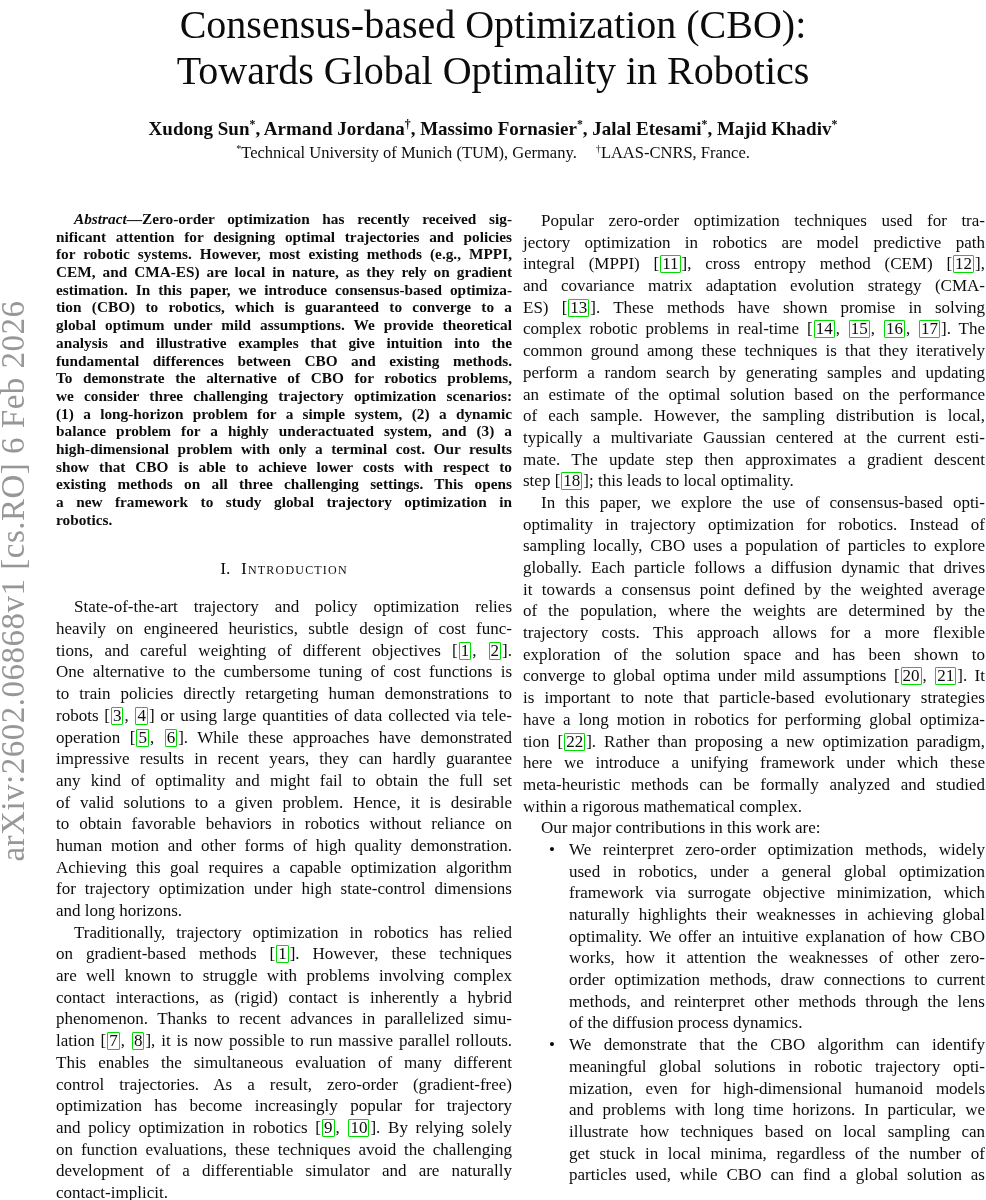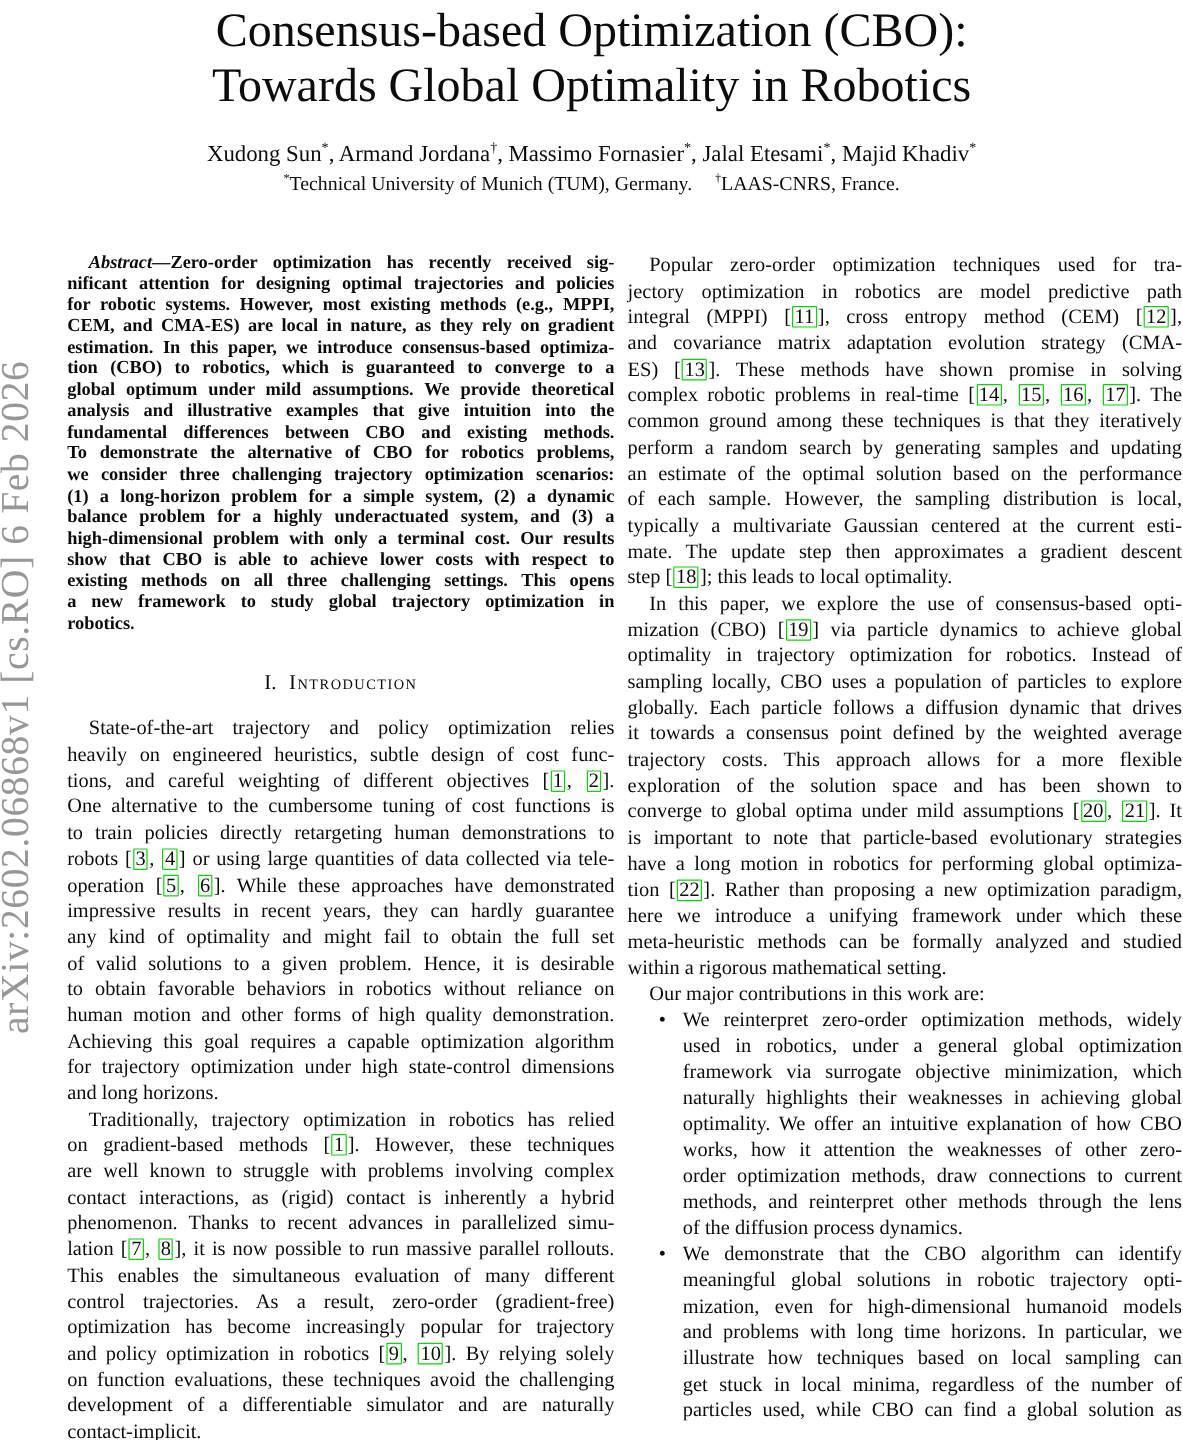--- a/index.html
+++ b/index.html
@@ -11,21 +11,21 @@
   
   .arxiv-stamp{
     position:absolute;left:-5px;top:932px;width:702px;height:44px;
     transform-origin:0 0;transform:rotate(-90deg);
     font-size:33px;color:#979797;text-align:center;white-space:nowrap;
     letter-spacing:0.5px;
   }
   
   .header{position:absolute;top:0;left:0;width:100%;text-align:center;}
   .title{margin:0;padding-top:2px;font-size:40px;line-height:46px;font-weight:normal;}
-  .authors{margin-top:24px;font-size:19px;}
+  .authors{margin-top:24px;font-size:19px;font-weight:bold;}
   .authors sup,.affils sup{font-size:62%;line-height:0;}
   .affils{margin-top:3px;font-size:16.5px;}
   .affil-gap{margin-left:19px;}
   
   .col{position:absolute;top:210px;}
   .col-left{left:56px;width:456px;}
   .col-right{left:523px;width:462px;}
   
   .line{
     text-align:justify;text-align-last:justify;
@@ -140,34 +140,34 @@
           <div class="line">common ground among these techniques is that they iteratively</div>
           <div class="line">perform a random search by generating samples and updating</div>
           <div class="line">an estimate of the optimal solution based on the performance</div>
           <div class="line">of each sample. However, the sampling distribution is local,</div>
           <div class="line">typically a multivariate Gaussian centered at the current esti-</div>
           <div class="line">mate. The update step then approximates a gradient descent</div>
           <div class="line last">step [<span class="cite">18</span>]; this leads to local optimality.</div>
         </div>
         <div>
           <div class="line indent">In this paper, we explore the use of consensus-based opti-</div>
-          <div class="line">mization (CBO) [<span class="cite">19</span>] via particle dynamics to achieve global</div>
           <div class="line">optimality in trajectory optimization for robotics. Instead of</div>
           <div class="line">sampling locally, CBO uses a population of particles to explore</div>
           <div class="line">globally. Each particle follows a diffusion dynamic that drives</div>
           <div class="line">it towards a consensus point defined by the weighted average</div>
+          <div class="line">of the population, where the weights are determined by the</div>
           <div class="line">trajectory costs. This approach allows for a more flexible</div>
           <div class="line">exploration of the solution space and has been shown to</div>
           <div class="line">converge to global optima under mild assumptions [<span class="cite">20</span>, <span class="cite">21</span>]. It</div>
           <div class="line">is important to note that particle-based evolutionary strategies</div>
           <div class="line">have a long motion in robotics for performing global optimiza-</div>
           <div class="line">tion [<span class="cite">22</span>]. Rather than proposing a new optimization paradigm,</div>
           <div class="line">here we introduce a unifying framework under which these</div>
           <div class="line">meta-heuristic methods can be formally analyzed and studied</div>
-          <div class="line last">within a rigorous mathematical setting.</div>
+          <div class="line last">within a rigorous mathematical complex.</div>
         </div>
         <div>
           <div class="line last indent">Our major contributions in this work are:</div>
         </div>
       </div>
     <div id="bullets">
         <div class="bullet">
           <span class="dot">•</span>
           <div class="line">We reinterpret zero-order optimization methods, widely</div>
           <div class="line">used in robotics, under a general global optimization</div>

